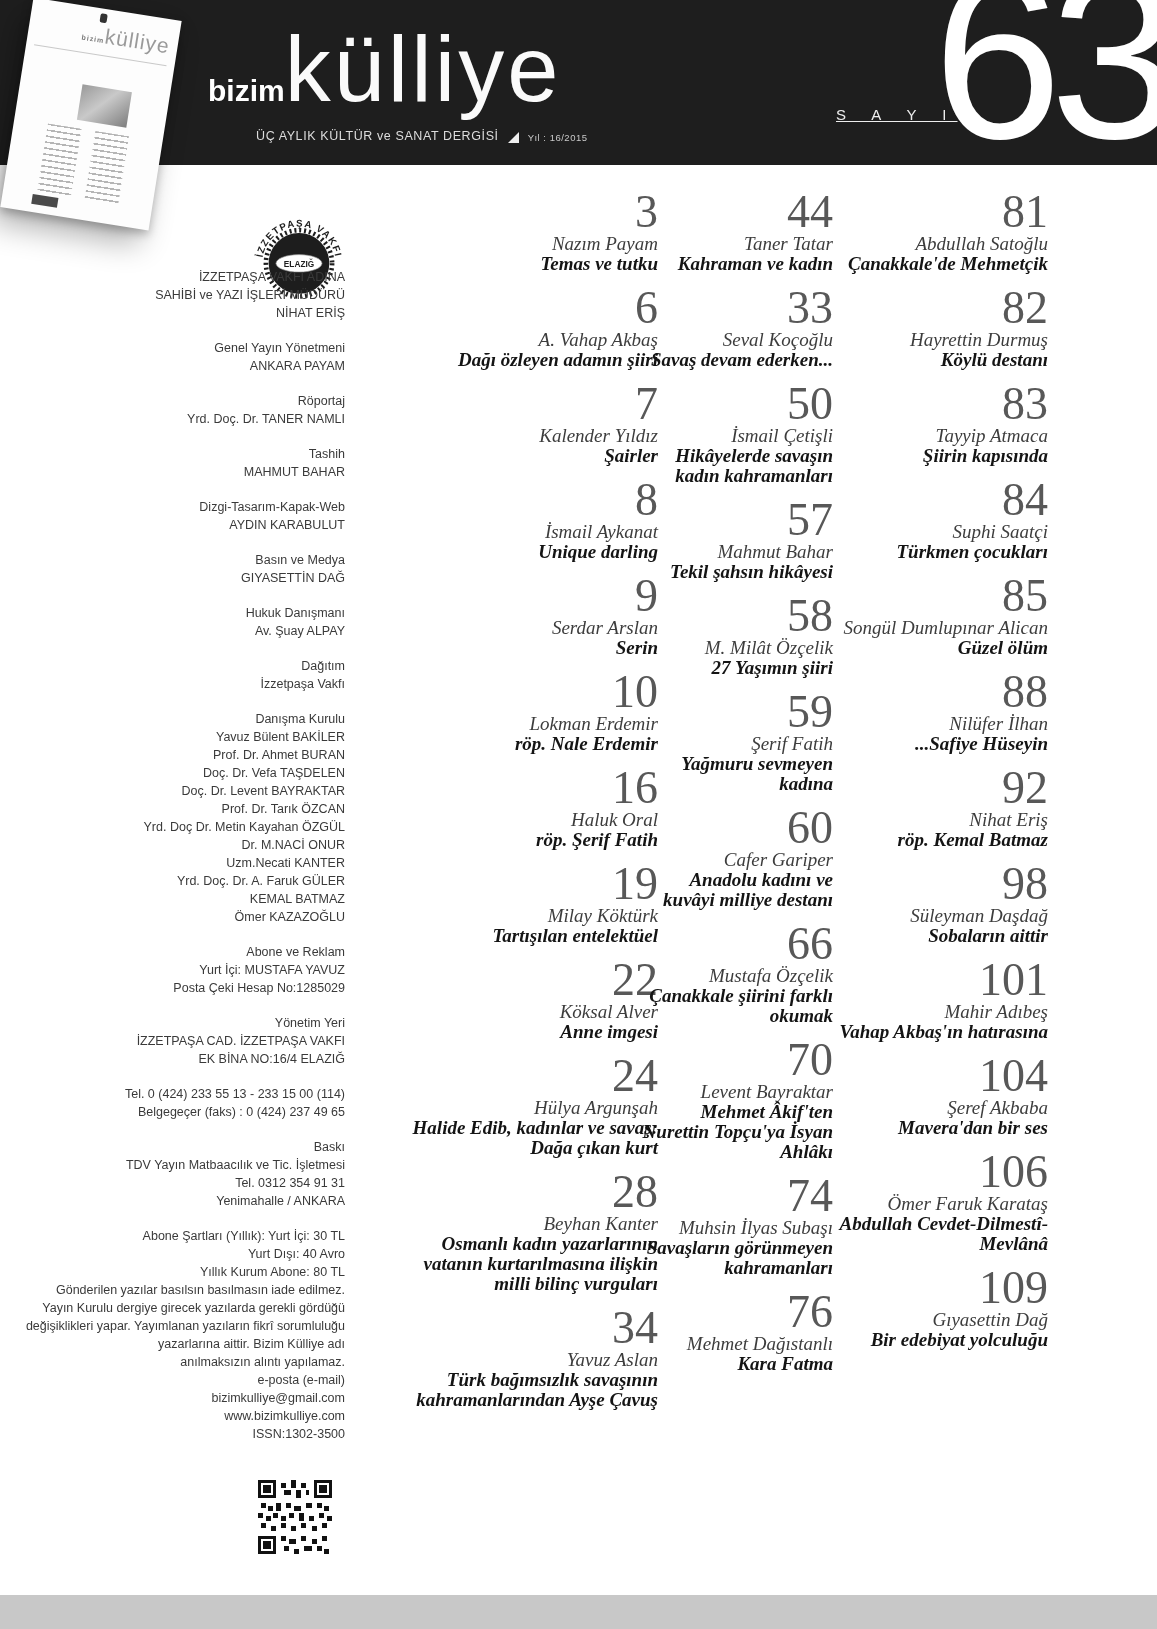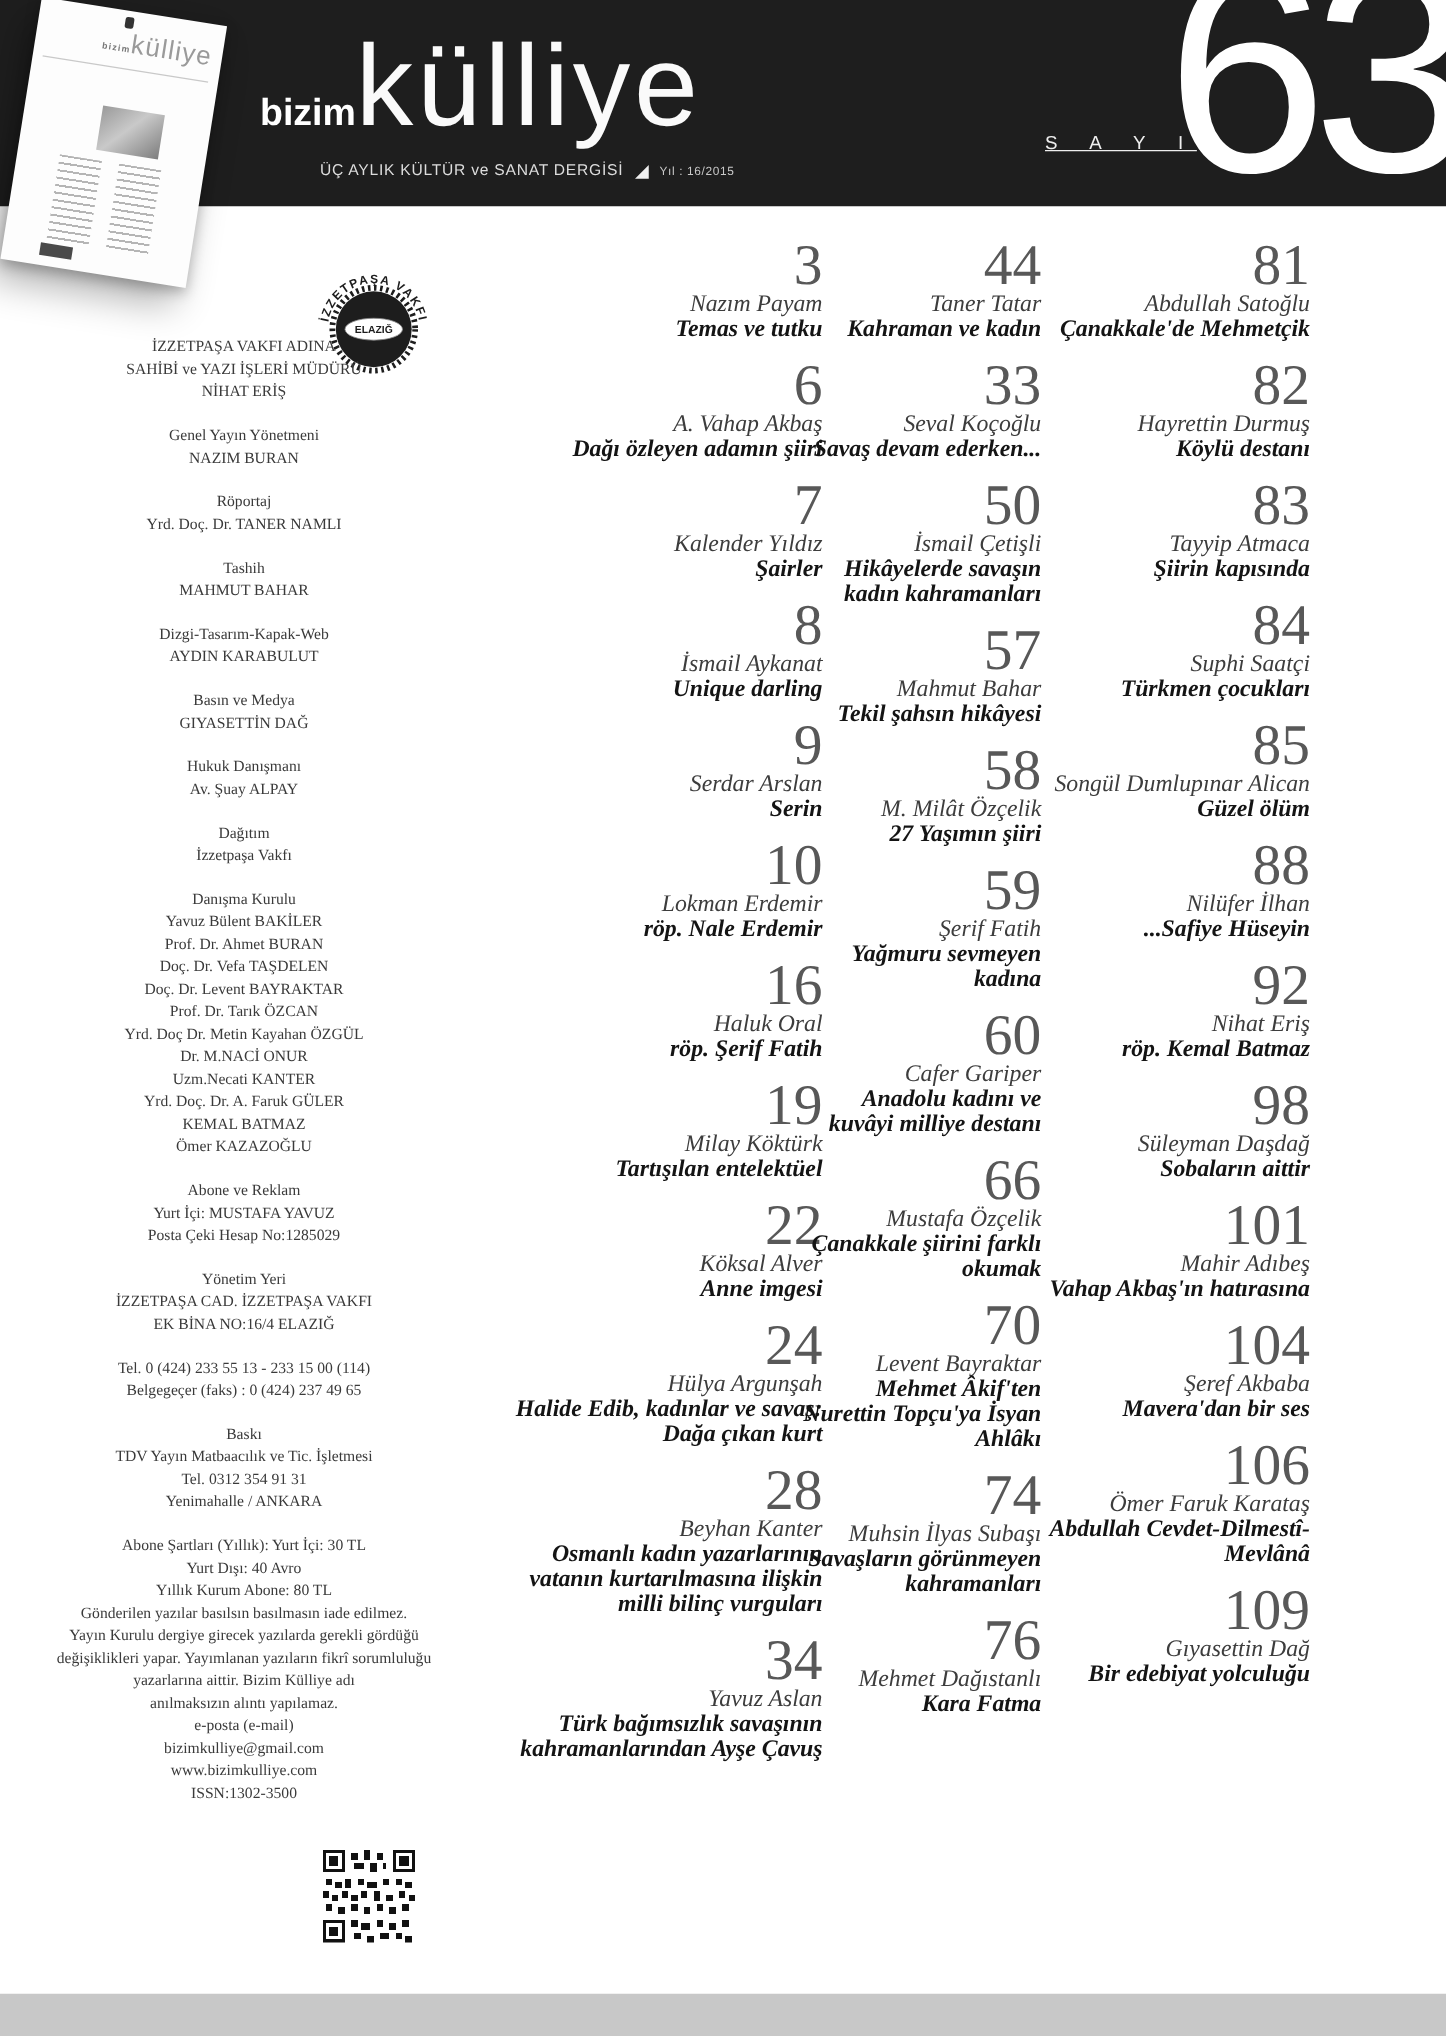--- a/index.html
+++ b/index.html
@@ -32,22 +32,22 @@
   .cover .c-lines-a{position:absolute;left:34px;top:122px;width:34px;height:70px;
                   background:repeating-linear-gradient(to bottom,#b5b5b5 0 1.6px,transparent 1.6px 6px);}
   .cover .c-lines-b{position:absolute;left:82px;top:122px;width:34px;height:70px;
                   background:repeating-linear-gradient(to bottom,#b5b5b5 0 1.6px,transparent 1.6px 6px);}
   .cover .c-foot{position:absolute;left:30px;bottom:8px;width:26px;height:10px;background:#4a4a4a;}
 
   
   .vakfi-logo{position:absolute;left:253px;top:210px;width:92px;height:92px;}
 
   
-  .masthead{position:absolute;right:812px;top:268px;text-align:center;color:#3a3a3a;
-            font-size:12.5px;line-height:18px;font-family:Liberation Serif, serif;}
+  .masthead{position:absolute;right:812px;top:268px;text-align:right;color:#3a3a3a;
+            font-size:12.5px;line-height:18px;}
   .m-block{margin-bottom:17px;}
   .m-line{white-space:nowrap;}
 
   
   .toc-col{position:absolute;top:192px;text-align:right;}
   #toc-col-0{right:499px;width:250px;}
   #toc-col-1{right:324px;width:200px;}
   #toc-col-2{right:109px;width:240px;}
   .toc-entry{margin-bottom:14px;}
   .toc-num{font-family:"Liberation Serif",serif;font-size:46px;line-height:40px;color:#585858;
@@ -102,21 +102,21 @@
   </svg>
 
   <div class="masthead" id="masthead">
       <div class="m-block">
         <div class="m-line">İZZETPAŞA VAKFI ADINA</div>
         <div class="m-line">SAHİBİ ve YAZI İŞLERİ MÜDÜRÜ</div>
         <div class="m-line">NİHAT ERİŞ</div>
       </div>
       <div class="m-block">
         <div class="m-line">Genel Yayın Yönetmeni</div>
-        <div class="m-line">NAZIM BURAN</div>
+        <div class="m-line">ANKARA PAYAM</div>
       </div>
       <div class="m-block">
         <div class="m-line">Röportaj</div>
         <div class="m-line">Yrd. Doç. Dr. TANER NAMLI</div>
       </div>
       <div class="m-block">
         <div class="m-line">Tashih</div>
         <div class="m-line">MAHMUT BAHAR</div>
       </div>
       <div class="m-block">

